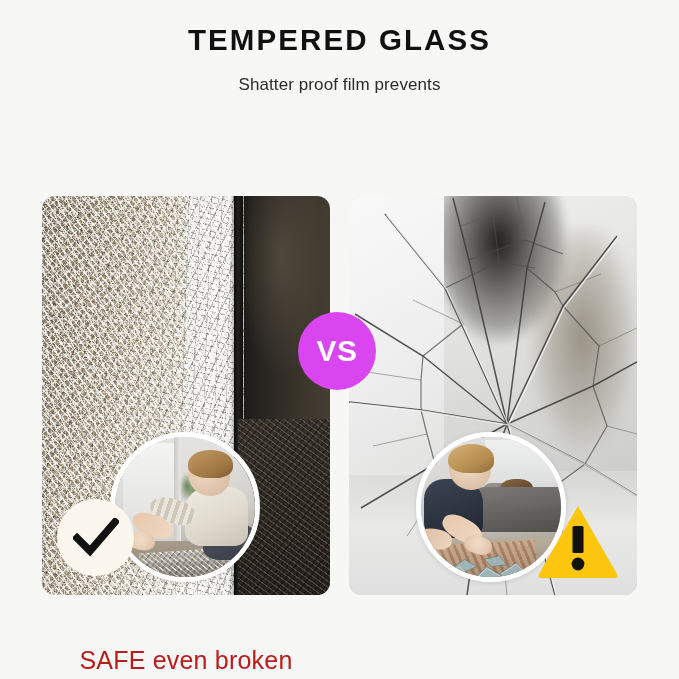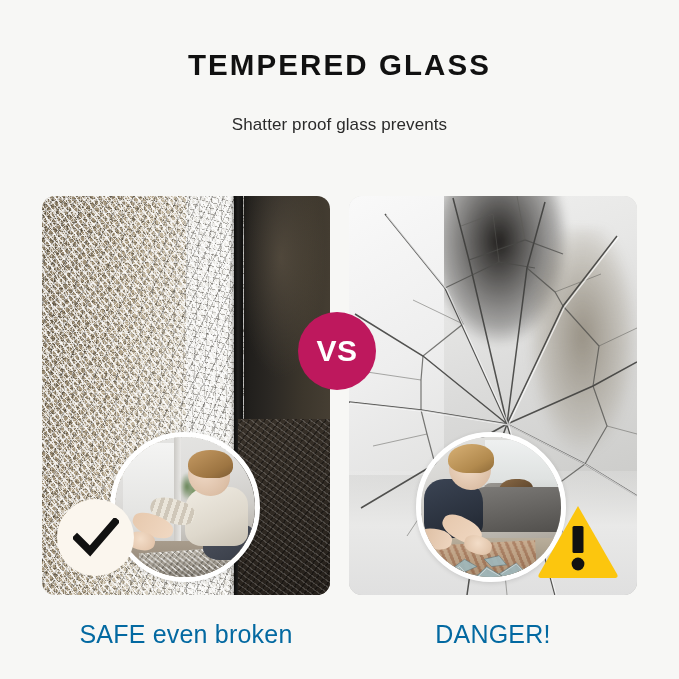--- a/index.html
+++ b/index.html
@@ -24,22 +24,22 @@
 
   
   .header {
     position: absolute;
     top: 0;
     left: 0;
     width: 679px;
     text-align: center;
   }
   .title {
-    margin: 15px;
-    padding-top: 31px;
+    margin: 0;
+    padding-top: 21px;
     font-size: 29.5px;
     font-weight: 700;
     letter-spacing: 2.1px;
     line-height: 1.29;
     color: #111111;
     text-transform: uppercase;
   }
   .title-line { display: block; white-space: nowrap; }
 
   .subtitle {
@@ -392,21 +392,21 @@
     transform: rotate(10deg);
     background: linear-gradient(100deg, #dcbda1, #eed5bf);
   }
 
   
   .vs-badge {
     position: absolute;
     left: 298px; top: 312px;
     width: 78px; height: 78px;
     border-radius: 50%;
-    background: #be185d;
+    background: #d946ef;
     display: flex;
     align-items: center;
     justify-content: center;
     z-index: 6;
   }
   .vs-text {
     color: #ffffff;
     font-size: 30px;
     font-weight: 700;
     letter-spacing: 0.5px;
@@ -427,43 +427,43 @@
   .warn-badge {
     position: absolute;
     left: 536px; top: 502px;
     width: 84px; height: 78px;
     z-index: 7;
   }
 
   
   .caption {
     position: absolute;
-    top: 621px;
+    top: 647px;
     width: 298px;
     text-align: center;
     font-size: 25px;
     font-weight: 400;
-    color: #0369a1;
+    color: #b91c1c;
     letter-spacing: 0.2px;
     line-height: 1.1;
   }
   .caption-left  { left: 37px; }
   .caption-right { left: 344px; }
 </style>
 </head>
 <body>
 
 <div id="infographic">
 
   <div class="header">
     <h1 class="title">
       <span class="title-line">TEMPERED GLASS</span>
     </h1>
     <p class="subtitle">
-      <span class="subtitle-line">Shatter proof glass prevents</span>
+      <span class="subtitle-line">Shatter proof film prevents</span>
     </p>
   </div>
 
   <div class="panels">
 
     <div class="panel panel-left">
       <div class="photo">
         <div class="tg-base"></div>
         <div class="tg-strip"></div>
         <div class="tg-crackle"></div>
@@ -600,15 +600,14 @@
 
   <div class="warn-badge">
     <svg width="84" height="78" viewBox="0 0 84 78">
       <path d="M42 4 L 81 72 Q 83 76 78 76 L 6 76 Q 1 76 3 72 Z" fill="#fcc60e"></path>
       <rect x="36.5" y="24" width="11" height="27" rx="1.5" fill="#111111"></rect>
       <circle cx="42" cy="62" r="6.4" fill="#111111"></circle>
     </svg>
   </div>
 
   <div class="caption caption-left">SAFE even broken</div>
-  <div class="caption caption-right">DANGER!</div>
 
 </div>
 
 </body></html>

